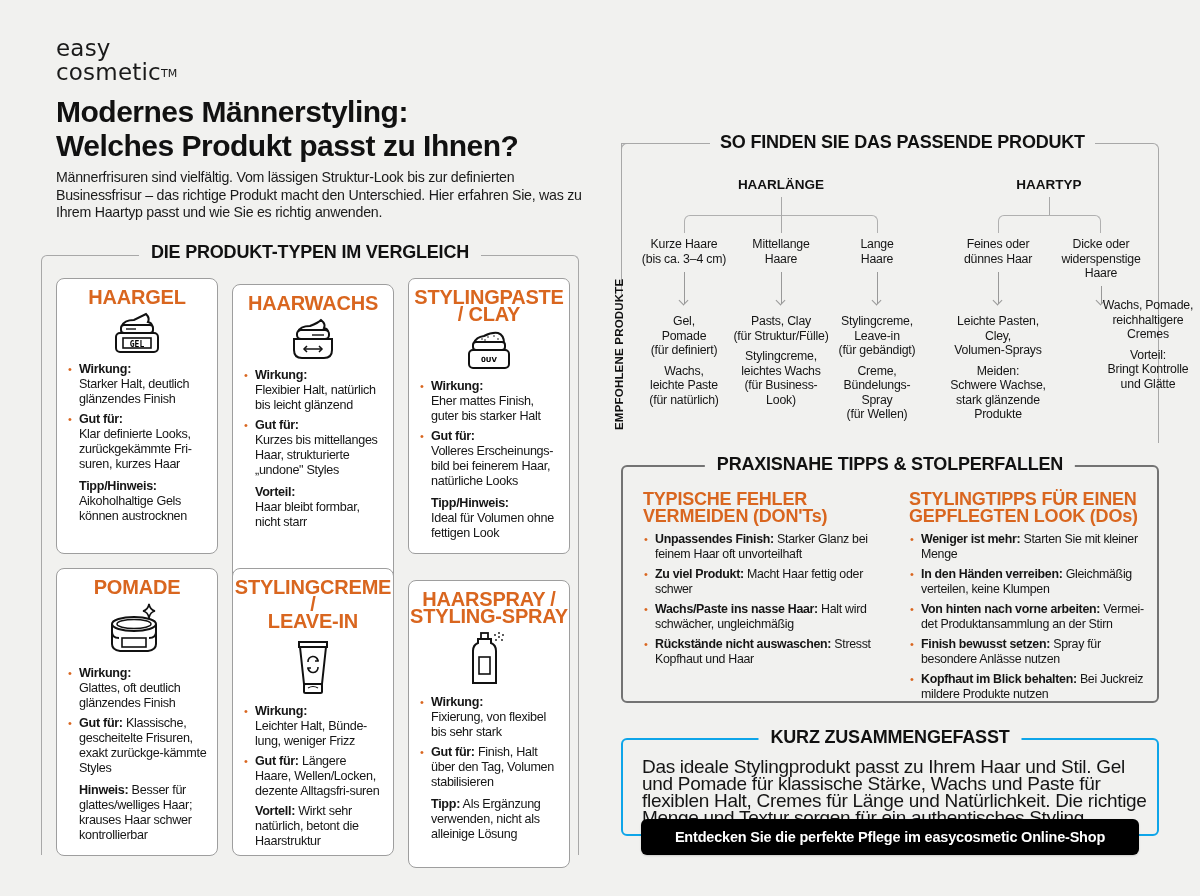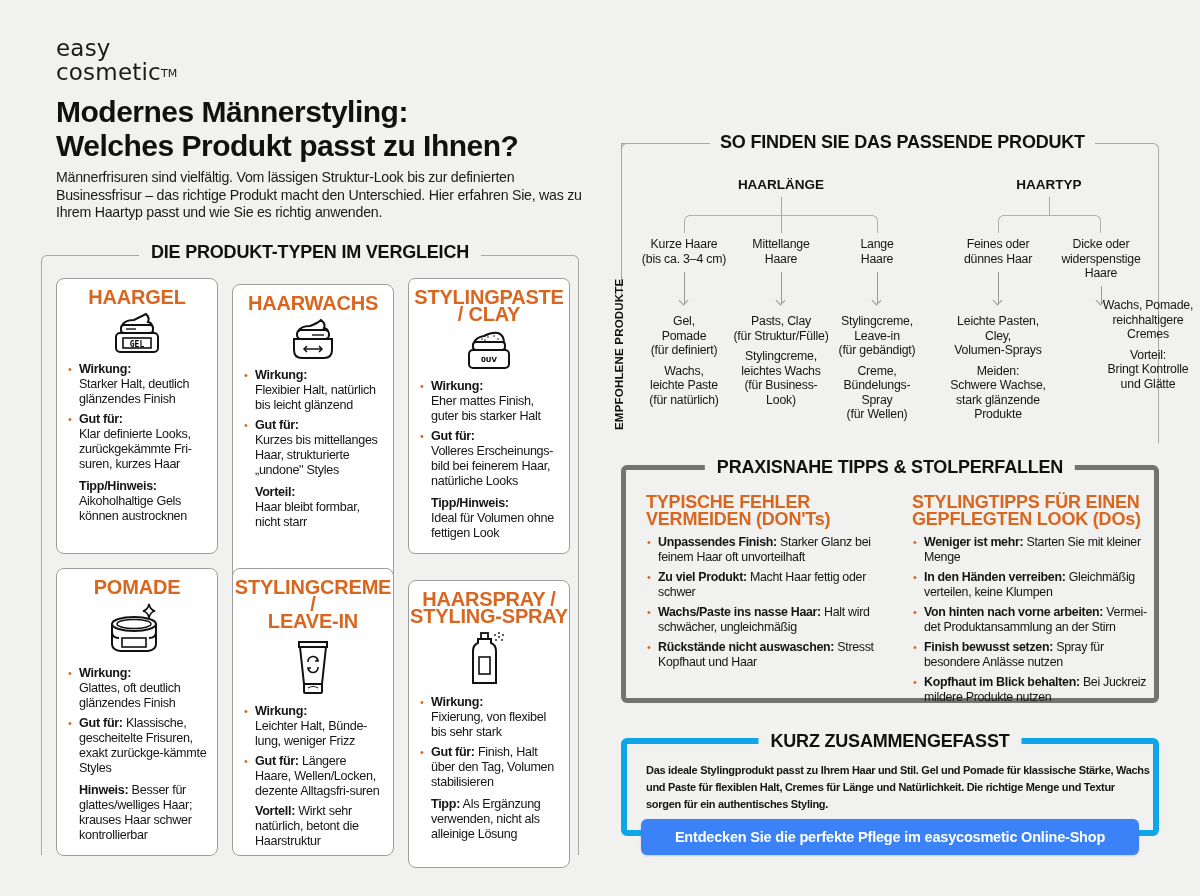--- a/index.html
+++ b/index.html
@@ -34,33 +34,33 @@
   .tree-head { position: absolute; font-size: 13.5px; font-weight: bold; text-align: center; transform: translateX(-50%); white-space: nowrap; }
   .tnode { position: absolute; font-size: 12.3px; line-height: 14.5px; text-align: center; transform: translateX(-50%); white-space: nowrap; letter-spacing: -0.2px; color: #151515; }
   .tnode b { font-weight: normal; }
   .tnode .gap { height: 6px; }
   .tline { position: absolute; background: #a8a8a8; }
   .tbracket { position: absolute; border: 1px solid #b0b0b0; border-bottom: none; border-radius: 6px 6px 0 0; }
   .arrow { position: absolute; width: 1px; background: #999; }
   .arrow::after { content: ""; position: absolute; left: -4px; bottom: 0; width: 6px; height: 6px; border-right: 1px solid #999; border-bottom: 1px solid #999; transform: rotate(45deg); }
 
   
-  .tips-box { position: absolute; left: 621px; top: 465px; width: 538px; height: 238px; border: 5px solid #737373; border-radius: 6px; }
+  .tips-box { position: absolute; left: 621px; top: 465px; width: 538px; height: 238px; border: 2px solid #737373; border-radius: 6px; }
   .tips-title { position: absolute; left: 50%; transform: translateX(-50%); top: -13px; background: #f1f1ef; padding: 0 12px; font-size: 18px; font-weight: bold; white-space: nowrap; letter-spacing: -0.2px; }
   .tips-col { position: absolute; top: 24px; }
   .tips-col h3 { color: #d9661f; font-size: 18px; line-height: 16.5px; font-weight: bold; letter-spacing: -0.2px; }
   .tips-col ul { list-style: none; margin-top: 8px; }
   .tips-col li { position: relative; padding-left: 12px; font-size: 12.4px; line-height: 15px; margin-bottom: 5px; letter-spacing: -0.3px; color: #151515; }
   .tips-col li::before { content: "•"; position: absolute; left: 1px; color: #d9661f; font-size: 11px; }
 
   
-  .sum-box { position: absolute; left: 621px; top: 738px; width: 538px; height: 98px; border: 6px solid #0ea5e9; border-radius: 6px; }
+  .sum-box { position: absolute; left: 621px; top: 738px; width: 538px; height: 98px; border: 2px solid #0ea5e9; border-radius: 6px; }
   .sum-title { position: absolute; left: 50%; transform: translateX(-50%); top: -13px; background: #f1f1ef; padding: 0 12px; font-size: 18px; font-weight: bold; white-space: nowrap; letter-spacing: -0.2px; }
-  .sum-text { position: absolute; left: 19px; top: 18px; width: 505px; font-size: 11px; line-height: 17px; letter-spacing: -0.3px; color: #151515; font-weight: bold; }
-  .cta { position: absolute; left: 641px; top: 819px; width: 498px; height: 36px; background: #3b82f6; border-radius: 6px; color: #fff; font-weight: bold; font-size: 14.5px; display: flex; align-items: center; justify-content: center; letter-spacing: -0.2px; cursor: pointer; box-shadow: 0 1px 2px rgba(0,0,0,0.15); }
+  .sum-text { position: absolute; left: 19px; top: 18px; width: 505px; font-size: 19px; line-height: 17px; letter-spacing: -0.3px; color: #151515; }
+  .cta { position: absolute; left: 641px; top: 819px; width: 498px; height: 36px; background: #000000; border-radius: 6px; color: #fff; font-weight: bold; font-size: 14.5px; display: flex; align-items: center; justify-content: center; letter-spacing: -0.2px; cursor: pointer; box-shadow: 0 1px 2px rgba(0,0,0,0.15); }
 </style>
 </head>
 <body>
 
 <div class="logo">
   <div>easy</div>
   <div><span>cosmetic</span><sup>TM</sup></div>
 </div>
 
 <h1 class="title">

